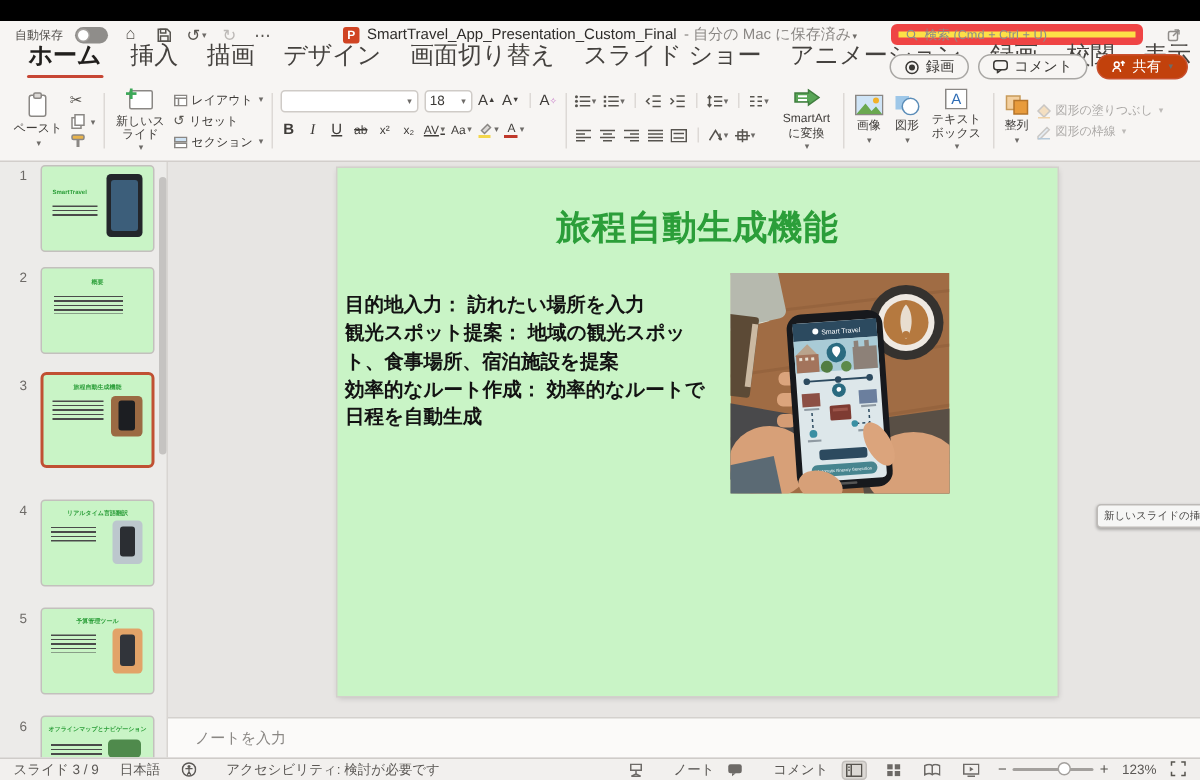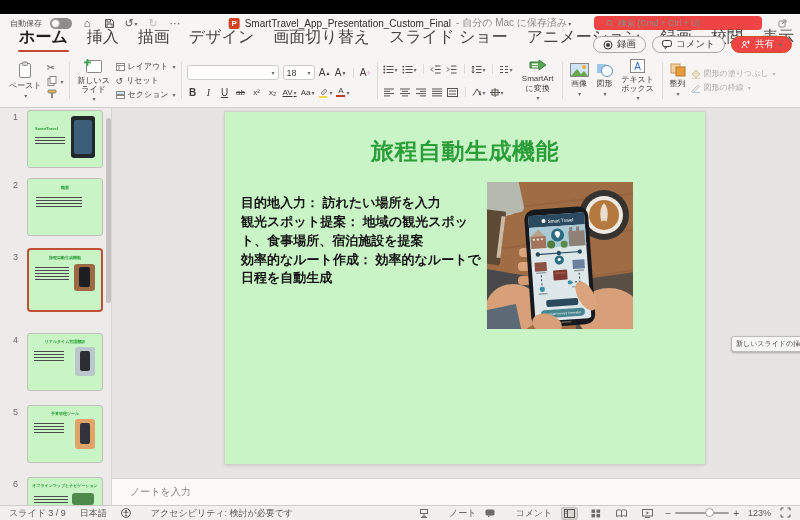--- a/index.html
+++ b/index.html
@@ -22,47 +22,47 @@
   .i-dots::before{content:"⋯";font-size:11px}
   .i-cut::before{content:"✂";font-size:10px;color:#57544f}
   .i-reset::before{content:"↺";font-size:9px;color:#57544f}
   .caret::after{content:"▾";font-size:6px;color:#6e6b68;margin-left:1px}
   .title-center{position:absolute;left:50%;transform:translateX(-50%);display:flex;align-items:center;gap:5px;white-space:nowrap}
   .ppt-badge{width:11px;height:11px;background:#d04423;border-radius:2px;color:#fff;font-size:8px;font-weight:700;
              display:flex;align-items:center;justify-content:center}
   .doc-title{font-size:10px;color:#2e2c2a}
   .doc-status{font-size:10px;color:#8a8784}
   .searchbox{position:absolute;right:38px;display:flex;align-items:center;gap:4px;width:168px;height:14px;
-             background:#fde047;border:7px solid #ef4444;border-radius:4px;padding:0 5px}
+             background:#fde047;border:5px solid #ef4444;border-radius:4px;padding:0 5px}
   .searchbox input{border:none;outline:none;background:transparent;font-size:8.5px;color:#6d6a67;width:100%}
   .searchbox input::placeholder{color:#8f8c89}
 
   
   .tabbar{position:absolute;left:0;top:32px;width:800px;height:22px;background:#f7f5f3;
           display:flex;align-items:flex-end;padding-left:18px;gap:17px}
   .tab{font-size:16px;color:#45423f;padding:3px 1px 6px;position:relative;white-space:nowrap}
   .tab.active{color:#211f1d;font-weight:700}
   .tab.active::after{content:"";position:absolute;left:0;right:0;bottom:2px;height:2.5px;background:#c74634;border-radius:2px}
   .tab-actions{position:absolute;right:8px;top:36px;display:flex;gap:6px;align-items:center}
   .pill{height:17px;border:1px solid #a9a7a4;border-radius:9px;display:flex;align-items:center;gap:4px;
         padding:0 9px;font-size:9.5px;background:#f7f5f3;color:#3b3936}
-  .pill.share{background:#ef4444;border-color:#c9502e;color:#fff}
+  .pill.share{background:#c2410c;border-color:#c9502e;color:#fff}
 
   
   .ribbon{position:absolute;left:0;top:54px;width:800px;height:54px;background:#f7f5f3;
           border-bottom:1px solid #d2cecb;display:flex;align-items:stretch;padding:3px 4px}
   .grp{display:flex;align-items:center;gap:3px;padding:0 3px}
   .vsep{width:1px;background:#ddd9d6;margin:5px 2px;flex:0 0 auto}
   .bigbtn{display:flex;flex-direction:column;align-items:center;justify-content:center;gap:2px;
           font-size:8px;color:#3f3c39;text-align:center;line-height:1.15;padding:1px 2px}
   .mincol{display:flex;flex-direction:column;justify-content:center;gap:3px}
   .minibtn{display:flex;align-items:center;gap:3px;font-size:8px;color:#3f3c39;white-space:nowrap}
   .combo{background:#fff;border:1px solid #cfcbc7;border-radius:3px;height:15px;display:flex;
          align-items:center;justify-content:space-between;padding:0 3px;font-size:9px;color:#3b3936}
-  .fontgrp{display:flex;flex-direction:column;justify-content:center;gap:3px;padding:0 3px}
+  .fontgrp{display:flex;flex-direction:column;justify-content:flex-start;gap:3px;padding:0 3px}
   .frow{display:flex;align-items:center;gap:4px}
   .glyph{min-width:12px;height:13px;display:flex;align-items:center;justify-content:center;font-size:10px;color:#3f3c39}
   .disabled{opacity:.42}
   .lbl2{white-space:normal;width:34px}
 
   
   .thumbs{position:absolute;left:0;top:108px;width:112px;height:397px;background:#ecebe9;
           border-right:1px solid #d8d5d2;overflow:hidden}
   .thumb-num{position:absolute;left:13px;font-size:9px;color:#6d6a67}
   .thumb{position:absolute;left:27px;width:76px;height:58px;background:#c9f4c6;border:1px solid #c3c0bd;
@@ -73,21 +73,21 @@
            font-size:8px;white-space:nowrap;color:#2b9e39;font-weight:700}
   .tlines{position:absolute;background:repeating-linear-gradient(#4a4a4a 0 1px,transparent 1px 3px)}
   .tphone{position:absolute;border-radius:3px}
   .scrollthumb{position:absolute;left:106px;top:118px;width:5px;height:185px;background:#c5c3c1;border-radius:3px}
 
   
   .canvas{position:absolute;left:225px;top:112px;width:480px;height:352px;background:#c9f4c6;
           box-shadow:0 0 0 1px #d3d0cc,0 1px 4px rgba(0,0,0,.18)}
   .slide-title{position:absolute;left:0;top:24px;width:100%;text-align:center;font-size:23px;
                font-weight:600;color:#2b9e39;letter-spacing:.5px}
-  .slide-body{position:absolute;left:16px;top:82px;width:240px;font-size:13px;font-weight:700;
+  .slide-body{position:absolute;left:5px;top:82px;width:240px;font-size:13px;font-weight:700;
               color:#131313;line-height:1.45}
   .slide-img{position:absolute;left:262px;top:70px;width:146px;height:147px}
 
   
   .tooltip{position:absolute;left:731px;top:336px;background:#f6f6f5;border:1px solid #bdbab7;border-radius:3px;
            padding:2px 4px;font-size:7px;color:#4a4847;white-space:nowrap;box-shadow:0 1px 2px rgba(0,0,0,.25)}
   .notes{position:absolute;left:112px;top:478px;width:688px;height:27px;background:#fbfaf9;
          border-top:1px solid #d4d1ce;display:flex;align-items:center;padding-left:18px;
          font-size:10px;color:#8a8784}
   .status{position:absolute;left:0;top:505px;width:800px;height:15px;background:#f2f0ee;border-top:1px solid #cfccc9;

